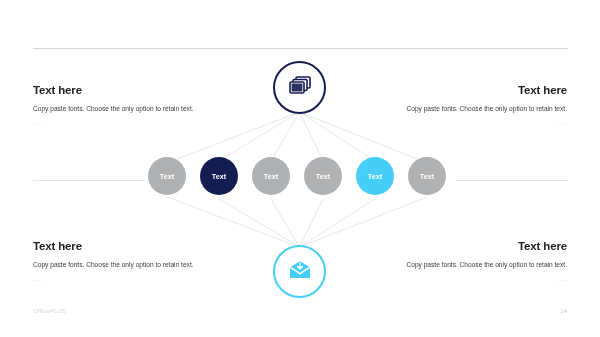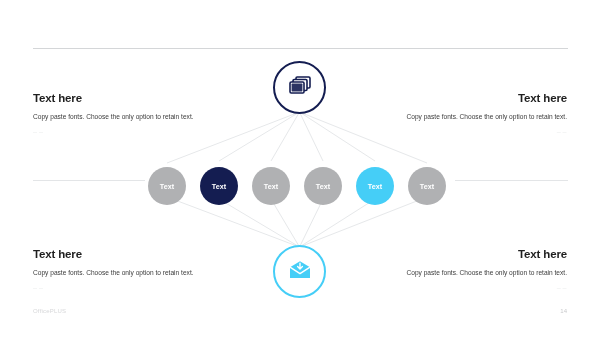--- a/index.html
+++ b/index.html
@@ -49,21 +49,21 @@
   .tb-tl { left: 33px;  top: 76px;  text-align: left; }
   .tb-tr { left: 402px; top: 76px;  text-align: right; }
   .tb-bl { left: 33px;  top: 232px; text-align: left; }
   .tb-br { left: 402px; top: 232px; text-align: right; }
 
   .tb-title {
     font-size: 11.5px;
     font-weight: bold;
     color: #1f1f1f;
     letter-spacing: -0.15px;
-    margin: 16px 0 7px 0;
+    margin: 8px 0 7px 0;
     line-height: 1.1;
   }
   .tb-body {
     font-size: 6.6px;
     color: #3c3c3c;
     line-height: 1.65;
     margin: 0;
   }
   .tb-note {
     font-size: 4px;
@@ -90,21 +90,21 @@
   }
   .hub-bottom {
     left: 273px; top: 245px;
     width: 53px; height: 53px;
     border: 2px solid #45cef7;
   }
 
   
   .node {
     position: absolute;
-    top: 167px;
+    top: 157px;
     width: 38px;
     height: 38px;
     border-radius: 50%;
     display: flex;
     align-items: center;
     justify-content: center;
     color: #ffffff;
     font-size: 7.2px;
     font-weight: bold;
     letter-spacing: 0.1px;

